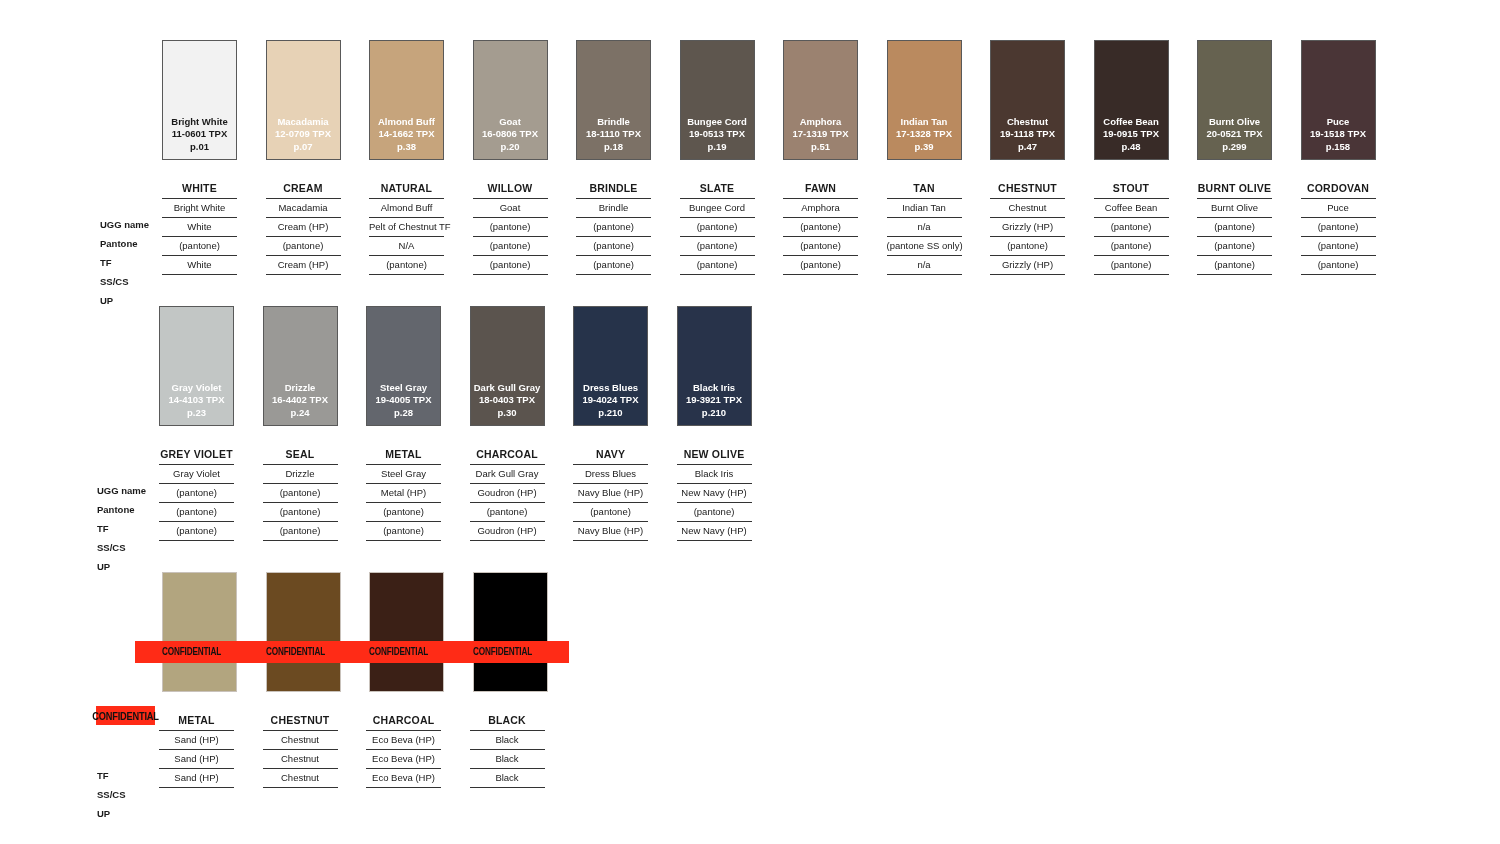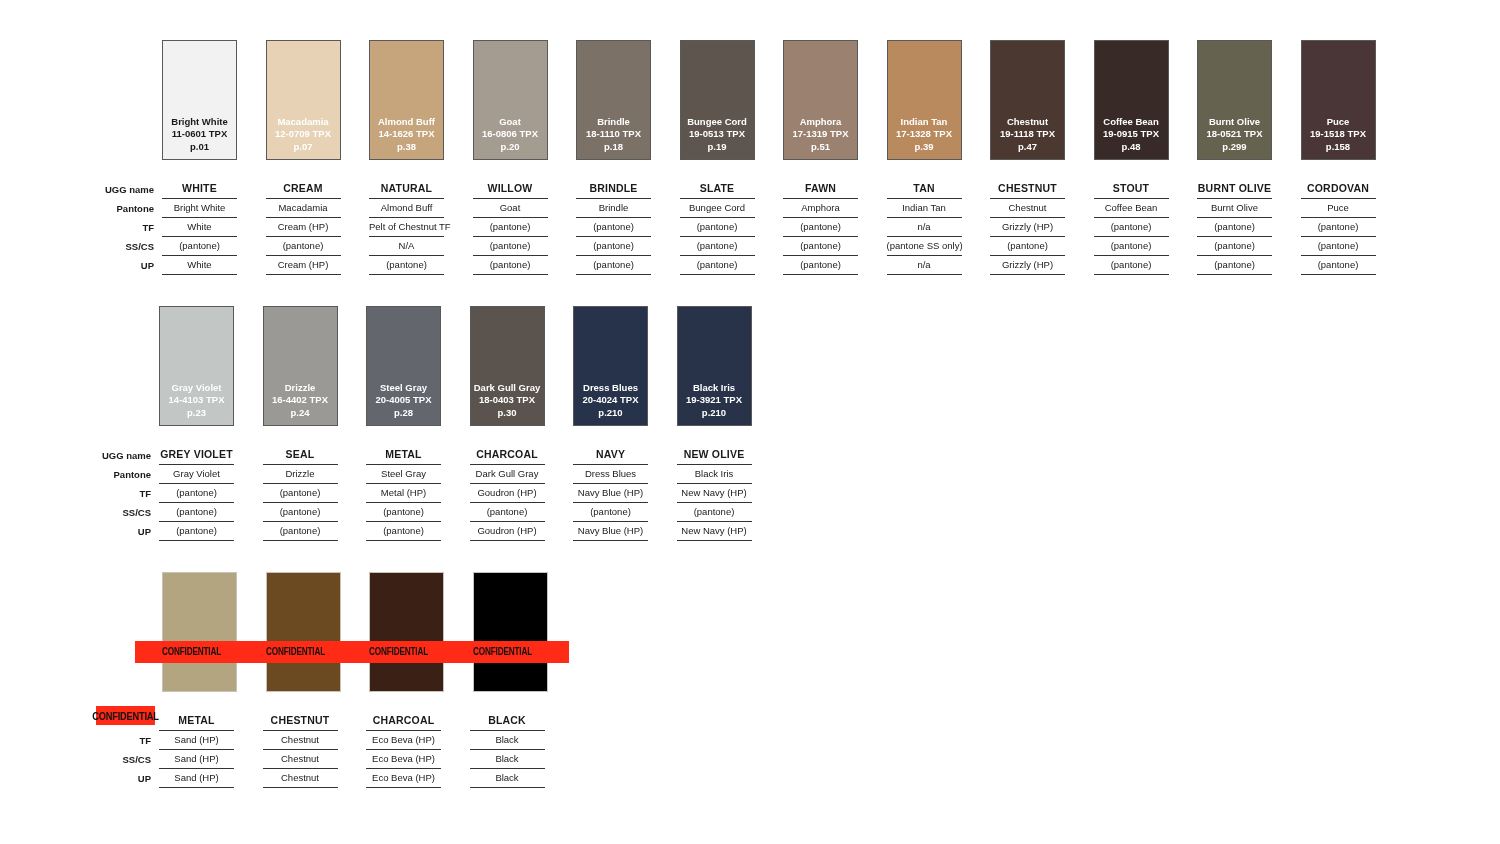--- a/index.html
+++ b/index.html
@@ -31,23 +31,24 @@
     text-align:center;
   }
   .swatch span{display:block;}
 
   
   .spec-table{position:absolute;}
   .spec-grid{display:flex;}
   .rowlabels{
     width:62px;
     display:flex;flex-direction:column;
-    text-align:right;
+    text-align:left;
     padding-right:8px;
     box-sizing:border-box;
+    margin-top:35px;
   }
   .rowlabels div{
     height:19px;line-height:19px;
     font-size:9.5px;font-weight:bold;
     white-space:nowrap;
   }
   .col{
     width:75px;
     margin-right:28.5px;
     display:flex;flex-direction:column;
@@ -110,21 +111,21 @@
         <span>11-0601 TPX</span>
         <span>p.01</span>
       </div>
       <div class="swatch" style="background: rgb(231, 210, 182); color: rgb(255, 255, 255);">
         <span>Macadamia</span>
         <span>12-0709 TPX</span>
         <span>p.07</span>
       </div>
       <div class="swatch" style="background: rgb(198, 164, 124); color: rgb(255, 255, 255);">
         <span>Almond Buff</span>
-        <span>14-1626 TPX</span>
+        <span>14-1662 TPX</span>
         <span>p.38</span>
       </div>
       <div class="swatch" style="background: rgb(164, 156, 144); color: rgb(255, 255, 255);">
         <span>Goat</span>
         <span>16-0806 TPX</span>
         <span>p.20</span>
       </div>
       <div class="swatch" style="background: rgb(124, 113, 102); color: rgb(255, 255, 255);">
         <span>Brindle</span>
         <span>18-1110 TPX</span>
@@ -150,21 +151,21 @@
         <span>19-1118 TPX</span>
         <span>p.47</span>
       </div>
       <div class="swatch" style="background: rgb(56, 43, 39); color: rgb(255, 255, 255);">
         <span>Coffee Bean</span>
         <span>19-0915 TPX</span>
         <span>p.48</span>
       </div>
       <div class="swatch" style="background: rgb(102, 98, 80); color: rgb(255, 255, 255);">
         <span>Burnt Olive</span>
-        <span>18-0521 TPX</span>
+        <span>20-0521 TPX</span>
         <span>p.299</span>
       </div>
       <div class="swatch" style="background: rgb(74, 53, 55); color: rgb(255, 255, 255);">
         <span>Puce</span>
         <span>19-1518 TPX</span>
         <span>p.158</span>
       </div>
     </div>
 
   <div class="spec-table" id="table-1" style="left:100px;top:180px;">
@@ -269,31 +270,31 @@
         <span>14-4103 TPX</span>
         <span>p.23</span>
       </div>
       <div class="swatch" style="background: rgb(154, 153, 150); color: rgb(255, 255, 255);">
         <span>Drizzle</span>
         <span>16-4402 TPX</span>
         <span>p.24</span>
       </div>
       <div class="swatch" style="background: rgb(99, 102, 109); color: rgb(255, 255, 255);">
         <span>Steel Gray</span>
-        <span>20-4005 TPX</span>
+        <span>19-4005 TPX</span>
         <span>p.28</span>
       </div>
       <div class="swatch" style="background: rgb(91, 84, 78); color: rgb(255, 255, 255);">
         <span>Dark Gull Gray</span>
         <span>18-0403 TPX</span>
         <span>p.30</span>
       </div>
       <div class="swatch" style="background: rgb(38, 51, 74); color: rgb(255, 255, 255);">
         <span>Dress Blues</span>
-        <span>20-4024 TPX</span>
+        <span>19-4024 TPX</span>
         <span>p.210</span>
       </div>
       <div class="swatch" style="background: rgb(40, 51, 74); color: rgb(255, 255, 255);">
         <span>Black Iris</span>
         <span>19-3921 TPX</span>
         <span>p.210</span>
       </div>
     </div>
 
   <div class="spec-table" id="table-2" style="left:97px;top:446px;">

